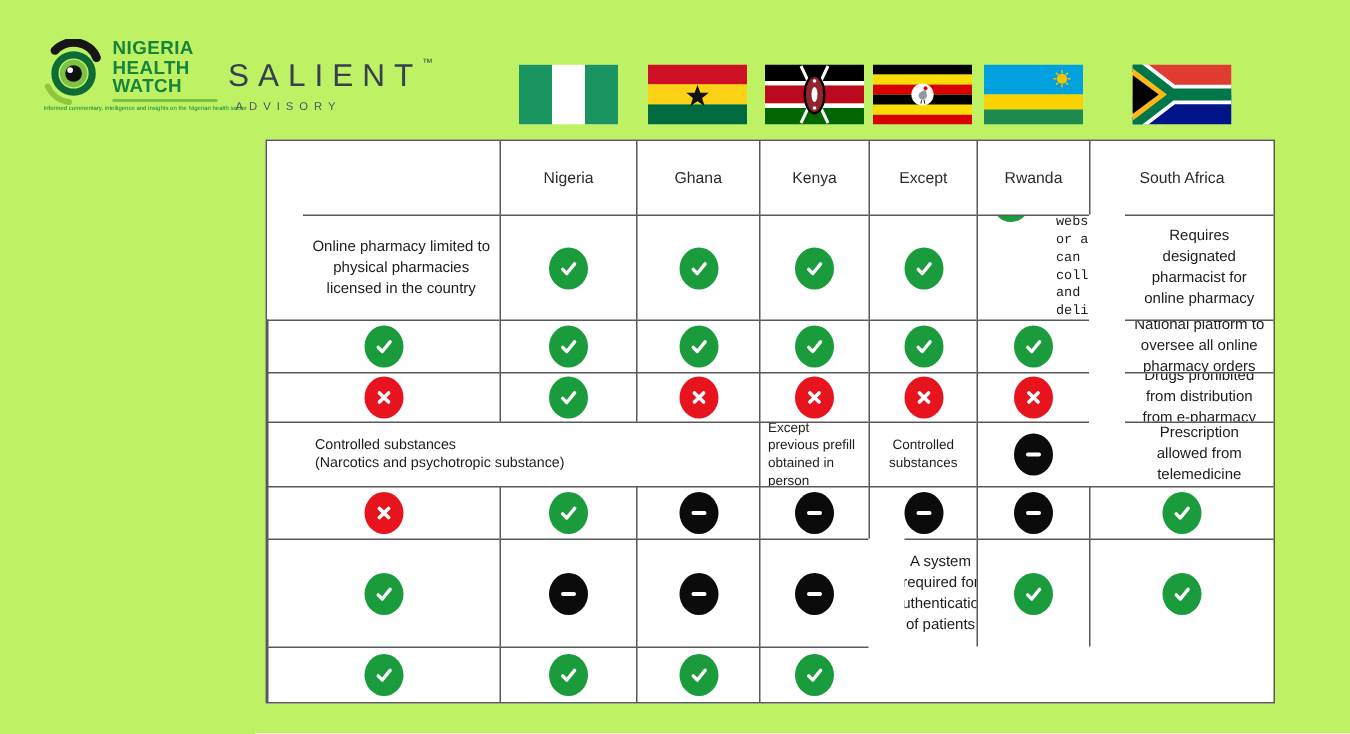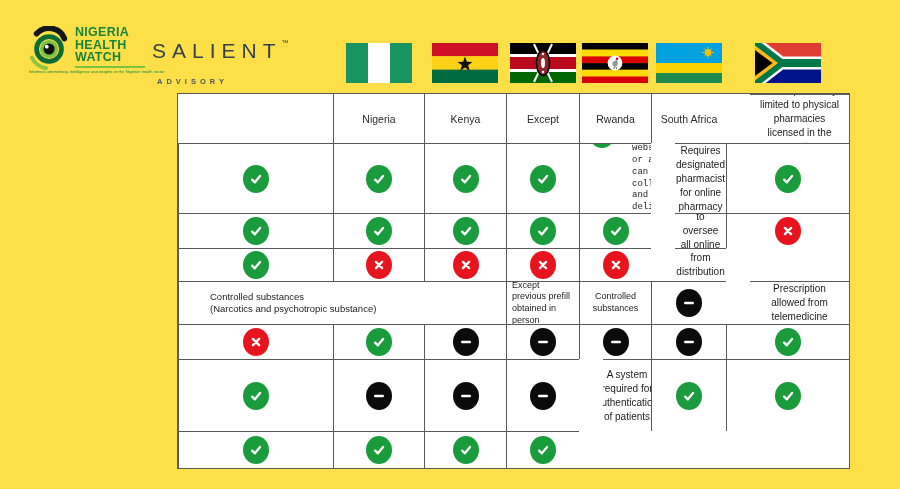--- a/index.html
+++ b/index.html
@@ -1,29 +1,29 @@
 <!DOCTYPE html>
 <html style="--green: #1A9B3C; --red: #E8141D; --black: #0B0B0B; --border: #595959; --nhw-green: #17843C; --nhw-light-green: #7CC243; --salient-navy: #36404E;"><head>
 <meta charset="utf-8">
 <style>
   html,body{margin:0;padding:0;background:#fff;}
   body{font-family:"Liberation Sans",sans-serif;-webkit-font-smoothing:antialiased;}
-  #page{position:relative;width:900px;height:489px;background:#fde047;overflow:hidden;}
+  #page{position:relative;width:900px;height:489px;background:#bef264;overflow:hidden;}
 
   
   #nhw-logo{position:absolute;left:28px;top:26px;display:flex;align-items:flex-start;}
   #nhw-eye{width:44px;height:46px;flex:0 0 auto;}
   #nhw-textblock{margin-left:3px;}
   .nhw-line{font-size:12.5px;line-height:12.5px;font-weight:bold;letter-spacing:.3px;color:var(--nhw-green);}
   #nhw-underline{height:2px;background:var(--nhw-light-green);margin-top:2px;width:70px;}
   #nhw-tagline{font-size:4px;line-height:5px;color:var(--nhw-green);margin-top:1px;width:118px;margin-left:-46px;white-space:nowrap;}
   #salient-logo{position:absolute;left:152px;top:39px;color:var(--salient-navy);}
   #salient-name{font-size:21px;font-weight:500;letter-spacing:6px;}
   #salient-tm{font-size:7px;vertical-align:top;}
-  #salient-sub{font-size:7.5px;letter-spacing:4px;margin-top:14px;margin-left:5px;color:#4a5562;font-weight:bold;}
+  #salient-sub{font-size:7.5px;letter-spacing:4px;margin-top:3px;margin-left:5px;color:#4a5562;}
 
   
   #flags-row{position:absolute;left:333px;top:42px;display:grid;grid-template-columns:91px 82px 73px 72px 75px 123px;}
   .flag-slot{display:flex;align-items:center;justify-content:center;height:42px;}
   .flag-slot svg{display:block;}
 
   
   #cmp-table{position:absolute;left:177px;top:93px;display:grid;
     grid-template-columns:155px 91px 82px 73px 72px 75px 123px;
     grid-template-rows:49px 70px 35px 33px 43px 35px 72px 37px;
@@ -154,20 +154,23 @@
         </span>
       </div>
     </div>
 
   <div id="cmp-table">
       <div class="cell header-row first-col header-cell"></div>
       <div class="cell header-row header-cell">
         <span>Nigeria</span>
       </div>
       <div class="cell header-row header-cell">
+        <span>Ghana</span>
+      </div>
+      <div class="cell header-row header-cell">
         <span>Kenya</span>
       </div>
       <div class="cell header-row header-cell">
         <span>Except</span>
       </div>
       <div class="cell header-row header-cell">
         <span>Rwanda</span>
       </div>
       <div class="cell header-row header-cell">
         <span>South Africa</span>

